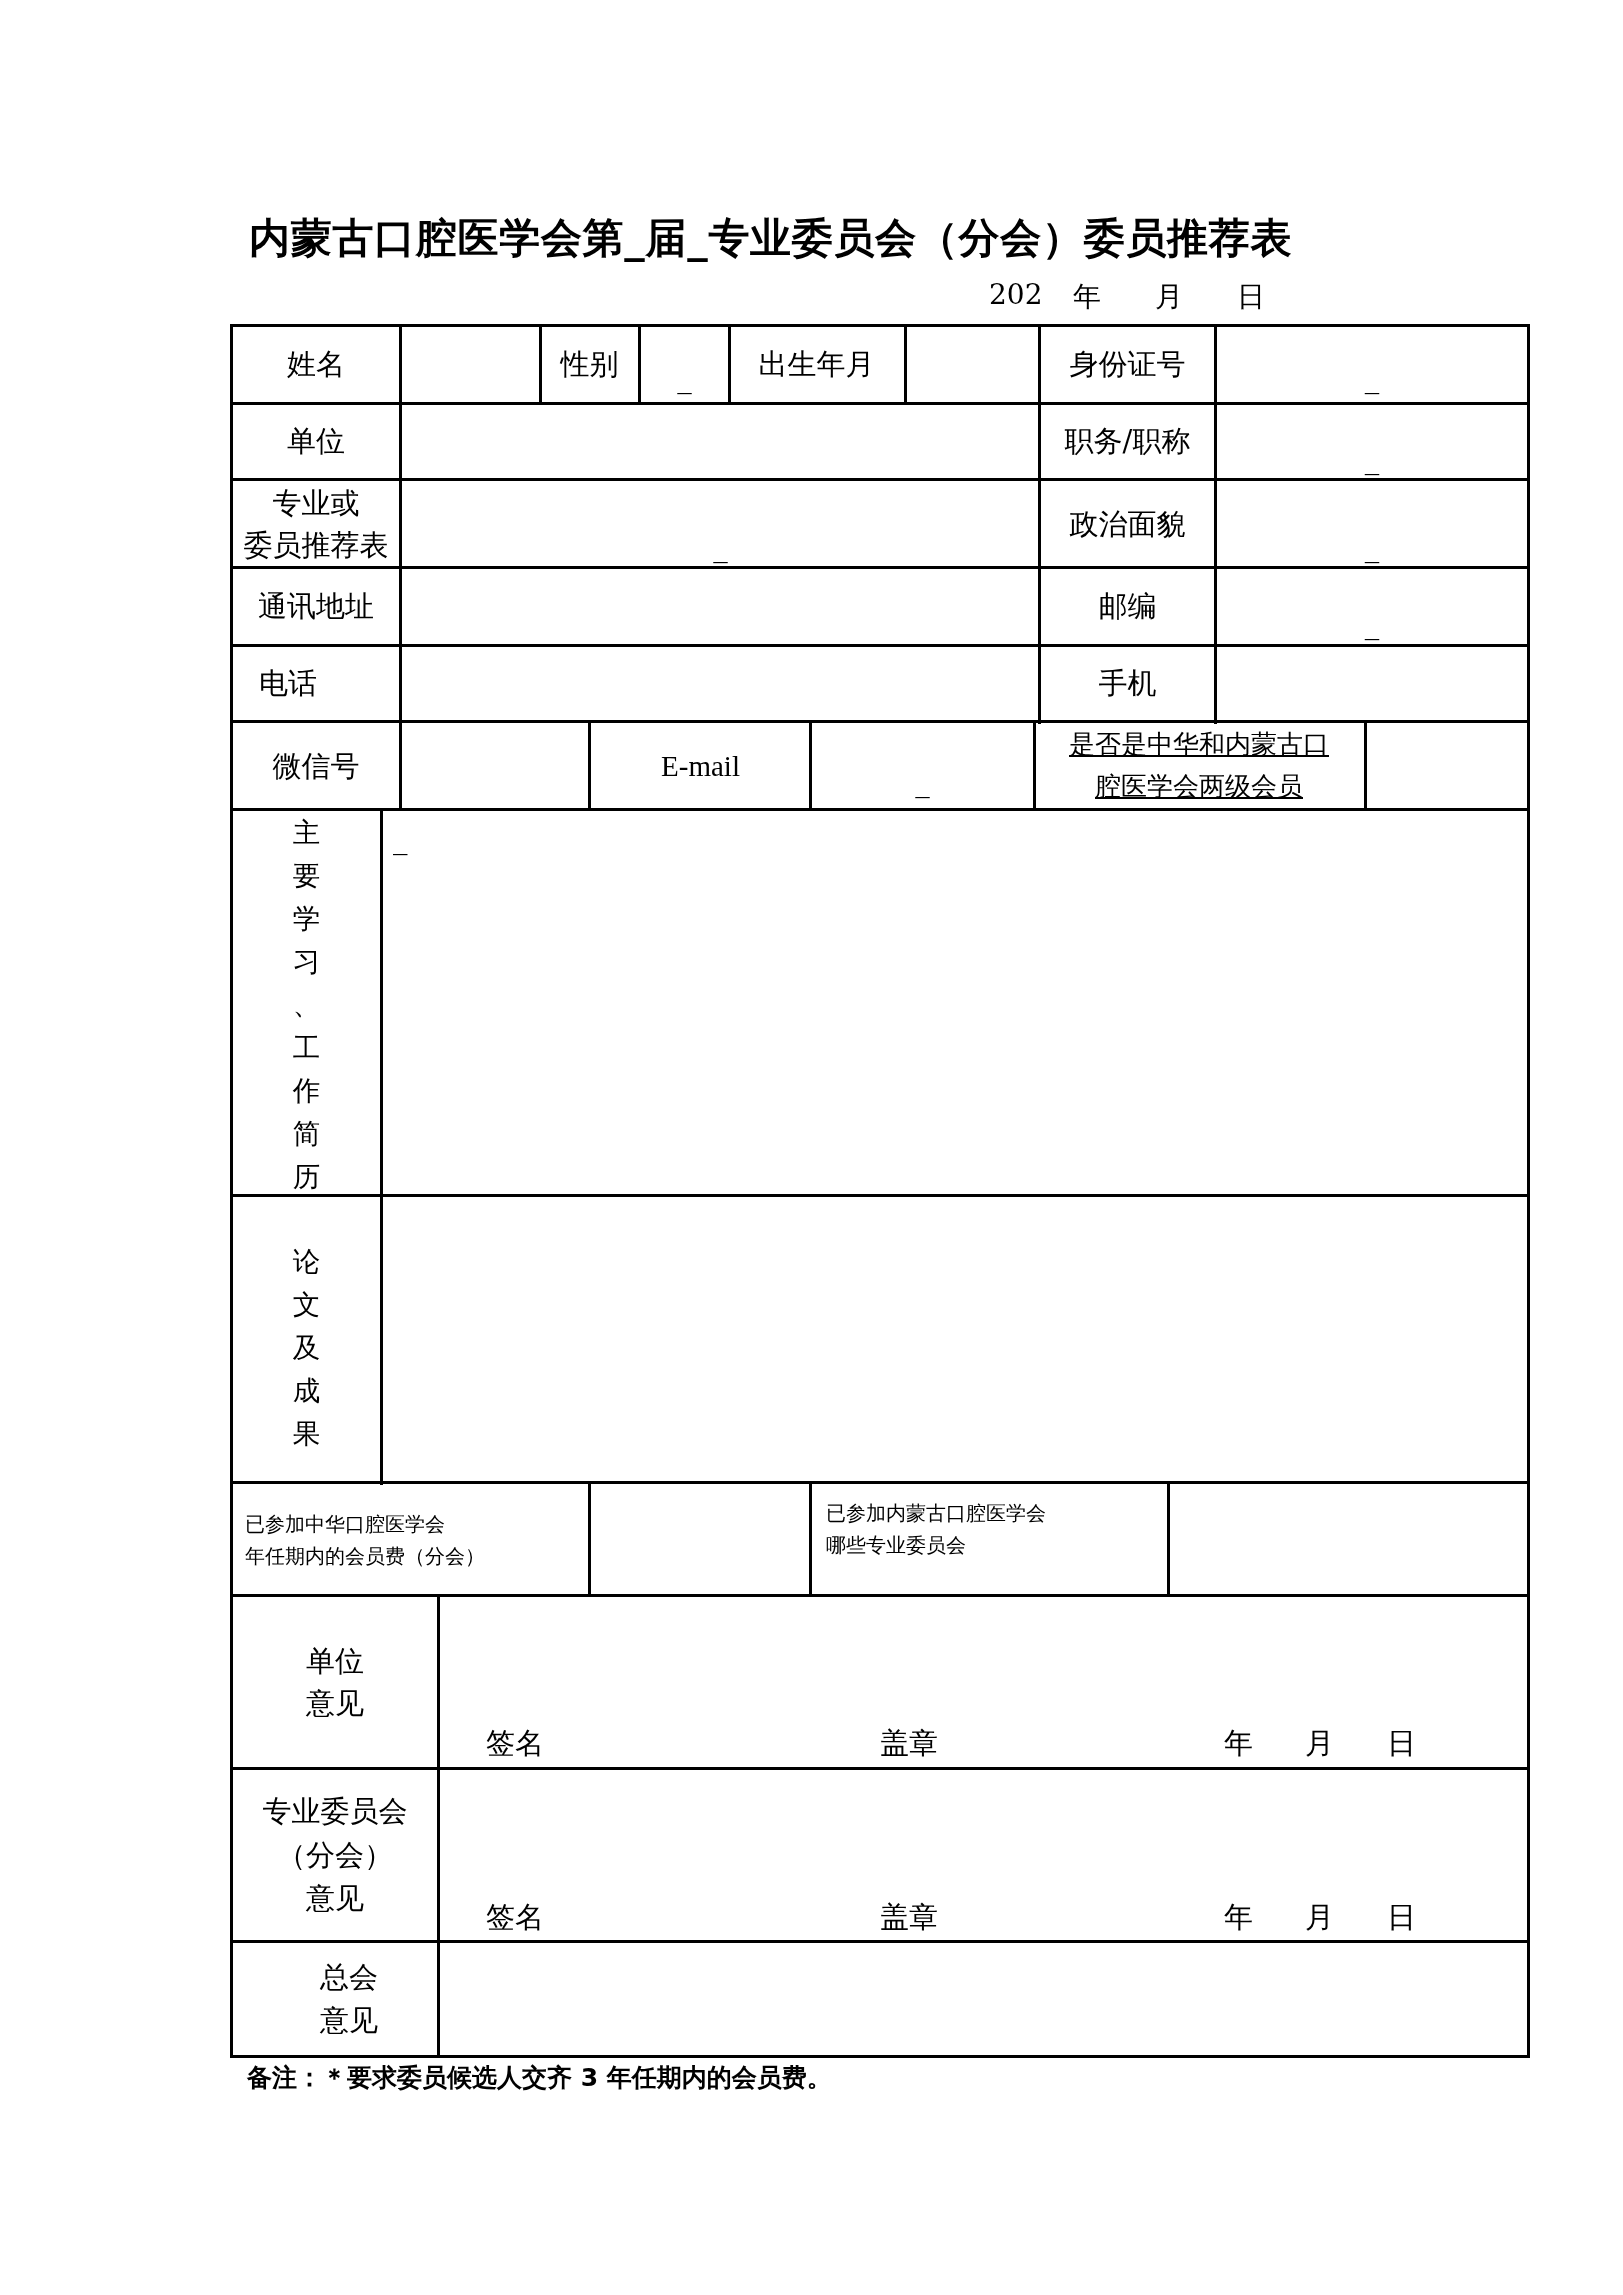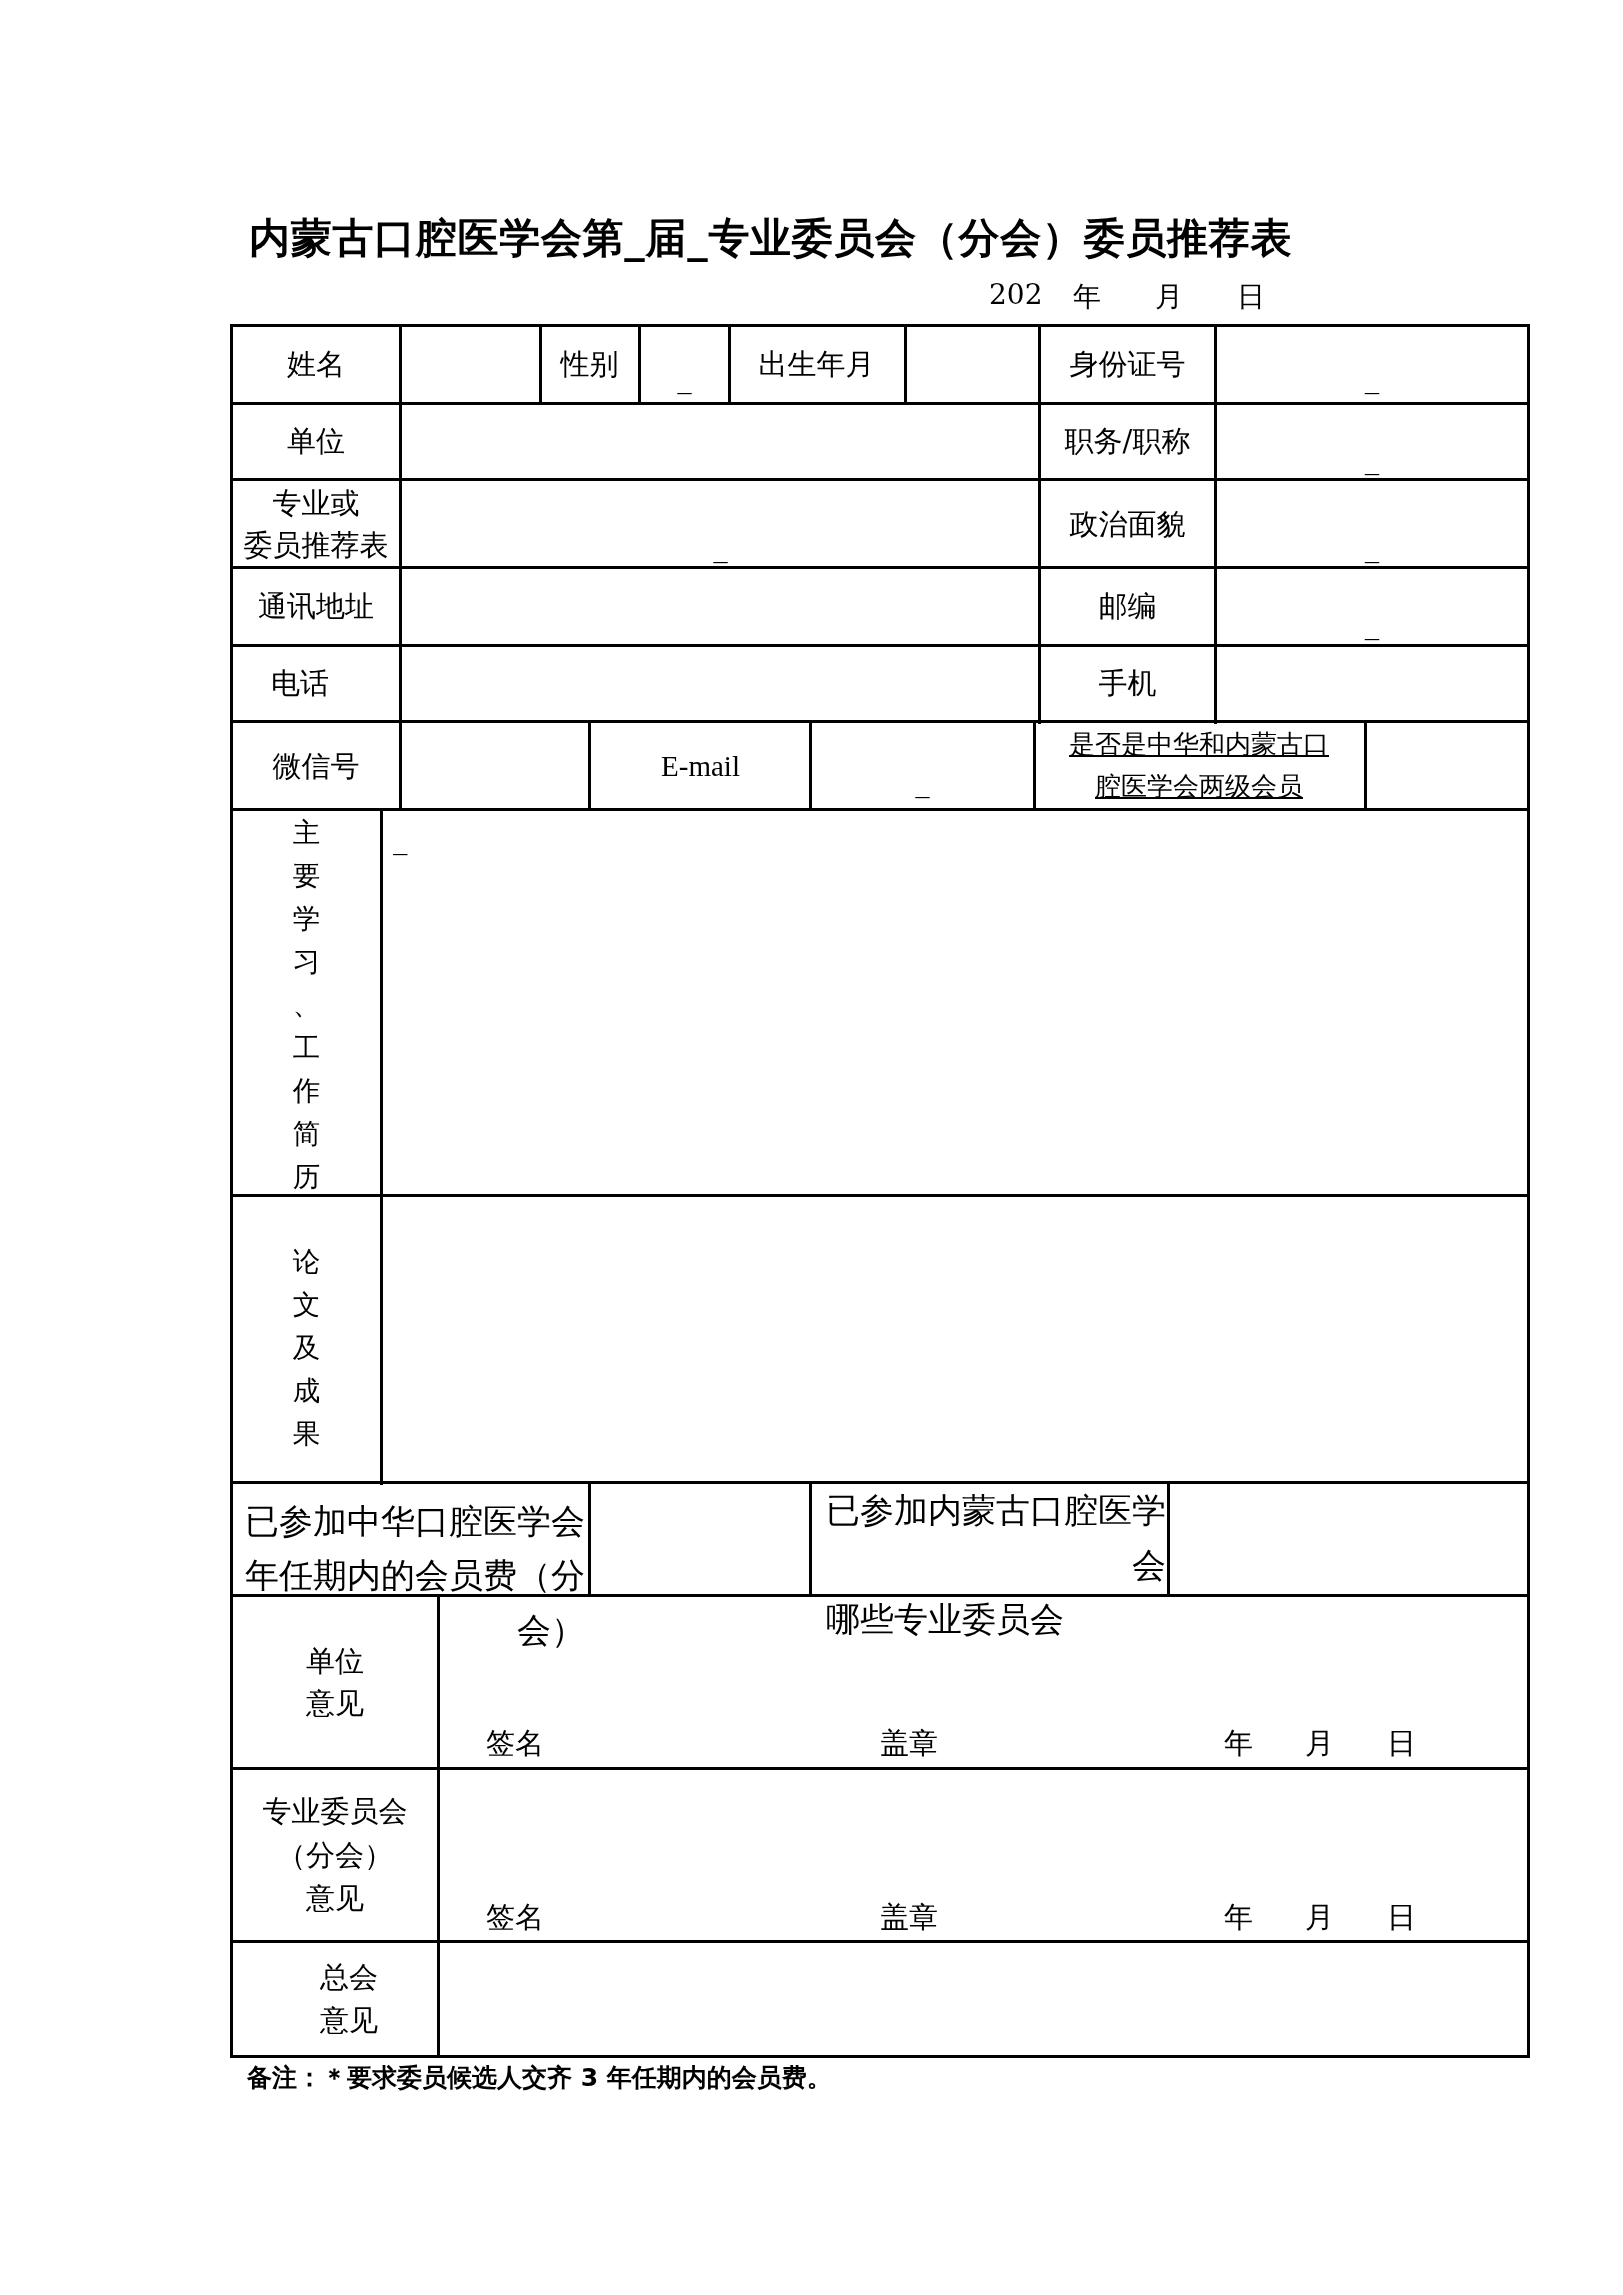--- a/index.html
+++ b/index.html
@@ -10,21 +10,21 @@
          font-family:"DejaVu Sans","Liberation Sans",sans-serif;white-space:nowrap;}
   .date{top:278px;font-size:28px;white-space:nowrap;}
   .hl{position:absolute;height:3.3px;background:#000;}
   .vl{position:absolute;width:2.6px;background:#000;}
   .cell{position:absolute;display:flex;align-items:center;justify-content:center;
         text-align:center;font-size:29px;line-height:1.45;}
   .dash{position:absolute;font-size:29px;}
   .vert{position:absolute;display:flex;flex-direction:column;align-items:center;font-size:27.5px;}
   .vert span{display:block;height:43px;line-height:43px;}
   .uline{text-decoration:underline;font-size:26px;line-height:1.6;}
-  .small{font-size:34px;text-align:right;line-height:1.6;margin-top:36px;}
+  .small{font-size:20px;text-align:left;line-height:1.6;}
   .sig{position:absolute;font-size:29px;white-space:nowrap;}
   .note{left:247px;top:2061px;font-size:25px;font-weight:bold;white-space:nowrap;
         font-family:"DejaVu Sans","Liberation Sans",sans-serif;}
 </style>
 </head>
 <body>
 
 <div class="abs title">内蒙古口腔医学会第_届_专业委员会（分会）委员推荐表</div>
 
 <div class="abs date" style="left:989px;">202</div>
@@ -95,21 +95,21 @@
   </div>
   <div class="cell" style="left:402px;top:504px;width:637px;height:84px;">_</div>
   <div class="cell" style="left:1041px;top:482px;width:173px;height:84px;">政治面貌</div>
   <div class="cell" style="left:1217px;top:504px;width:310px;height:84px;">_</div>
 
   <div class="cell" style="left:233px;top:569px;width:166px;height:75px;">通讯地址</div>
   <div class="cell" style="left:402px;top:569px;width:637px;height:75px;"></div>
   <div class="cell" style="left:1041px;top:569px;width:173px;height:75px;">邮编</div>
   <div class="cell" style="left:1217px;top:586px;width:310px;height:75px;">_</div>
 
-  <div class="cell" style="left:233px;top:647px;width:134px;height:73px;">电话</div>
+  <div class="cell" style="left:221px;top:647px;width:134px;height:73px;">电话</div>
   <div class="cell" style="left:402px;top:647px;width:637px;height:73px;"></div>
   <div class="cell" style="left:1041px;top:647px;width:173px;height:73px;">手机</div>
   <div class="cell" style="left:1217px;top:647px;width:310px;height:73px;"></div>
 
   <div class="cell" style="left:233px;top:724px;width:166px;height:84px;">微信号</div>
   <div class="cell" style="left:402px;top:724px;width:186px;height:84px;"></div>
   <div class="cell" style="left:591px;top:724px;width:219px;height:84px;font-family:'Liberation Serif',serif;">E-mail</div>
   <div class="cell" style="left:812px;top:739px;width:221px;height:84px;">_</div>
   <div class="cell" style="left:1035px;top:724px;width:328px;height:84px;flex-direction:column;">
     <span class="uline">是否是中华和内蒙古口</span>

